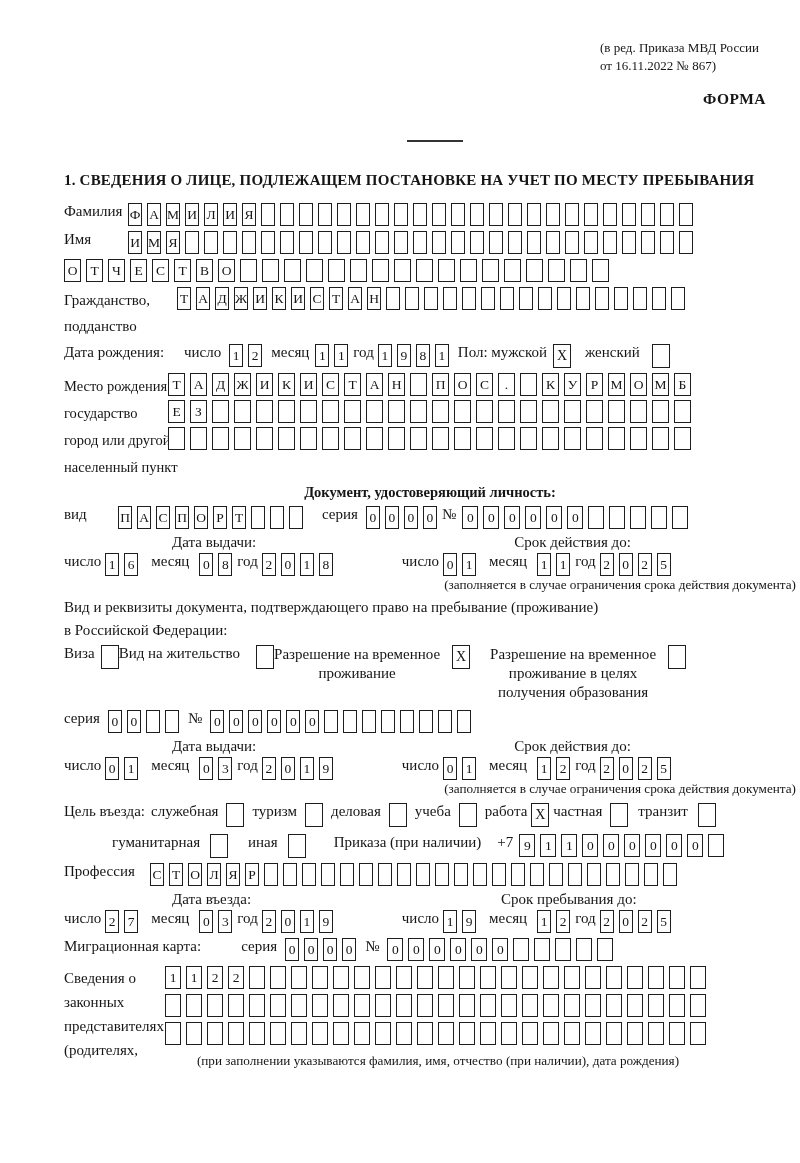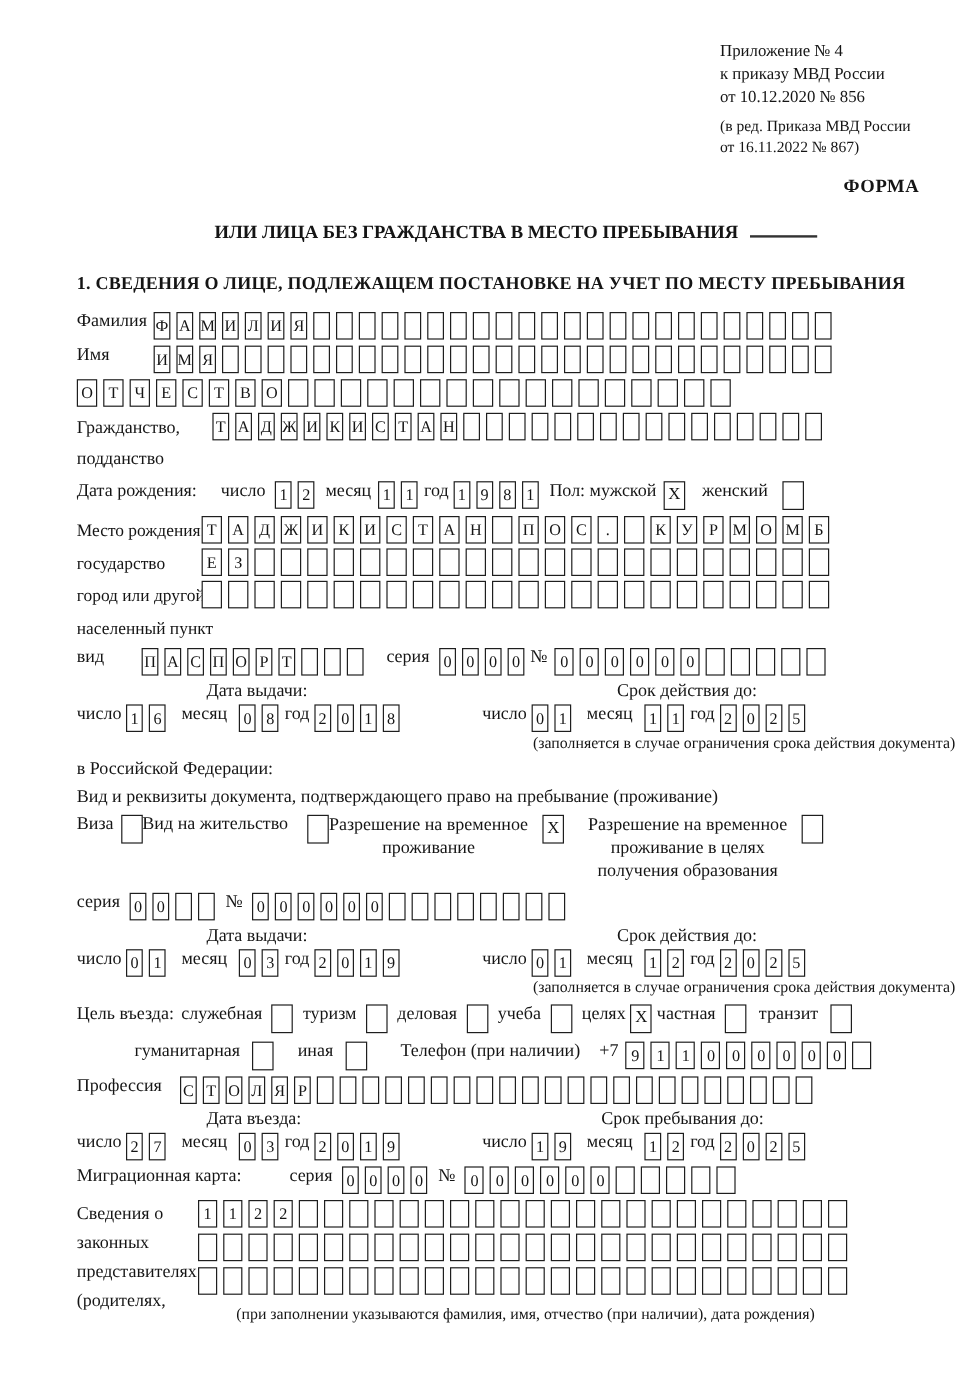--- a/index.html
+++ b/index.html
@@ -45,34 +45,29 @@
 
   .cb-label-multi{display:inline-block;font-size:15px;line-height:19px;text-align:center;flex:none;}
 
   .guardians-note{font-size:13.2px;text-align:center;margin-top:6px;}
 </style>
 </head>
 <body>
 
 <div class="page">
 
-  <div class="appendix">
-    <div>Приложение № 4</div>
-    <div>к приказу МВД России</div>
-    <div>от 10.12.2020 № 856</div>
-  </div>
   <div class="appendix-note">
     <div>(в ред. Приказа МВД России</div>
     <div>от 16.11.2022 № 867)</div>
   </div>
 
   <div class="forma">ФОРМА</div>
 
   <div class="title">
-    <div><span>ИЛИ ЛИЦА БЕЗ ГРАЖДАНСТВА В МЕСТО ПРЕБЫВАНИЯ</span><span class="title-blank"></span></div>
+    <div><span class="title-blank"></span></div>
   </div>
 
   <div class="section-heading">1. СВЕДЕНИЯ О ЛИЦЕ, ПОДЛЕЖАЩЕМ ПОСТАНОВКЕ НА УЧЕТ ПО МЕСТУ ПРЕБЫВАНИЯ</div>
 
   <div class="row">
     <span class="lbl" style="width:64px;">Фамилия</span>
     <span class="cells">
         <span class="cell">Ф</span>
         <span class="cell">А</span>
         <span class="cell">М</span>
@@ -315,20 +310,21 @@
           <span class="cell" style="width: 17px;"></span>
           <span class="cell" style="width: 17px;"></span>
           <span class="cell" style="width: 17px;"></span>
           <span class="cell" style="width: 17px;"></span>
           <span class="cell" style="width: 17px;"></span>
           <span class="cell" style="width: 17px;"></span>
         </span>
     </span>
   </div>
 
+  <div class="doc-heading">Документ, удостоверяющий личность:</div>
 
   <div class="row">
     <span class="lbl" style="width:54px;">вид</span>
     <span class="cells">
         <span class="cell">П</span>
         <span class="cell">А</span>
         <span class="cell">С</span>
         <span class="cell">П</span>
         <span class="cell">О</span>
         <span class="cell">Р</span>
@@ -395,22 +391,22 @@
     <span class="lbl">год</span>
     <span class="cells ml4">
         <span class="cell">2</span>
         <span class="cell">0</span>
         <span class="cell">2</span>
         <span class="cell">5</span>
       </span>
   </div>
   <div class="small-note">(заполняется в случае ограничения срока действия документа)</div>
 
+  <div class="body-text">Вид и реквизиты документа, подтверждающего право на пребывание (проживание)</div>
   <div class="body-text">в Российской Федерации:</div>
-  <div class="body-text">Вид и реквизиты документа, подтверждающего право на пребывание (проживание)</div>
 
   <div class="row-top" style="margin-bottom:8px;">
     <span class="lbl">Виза</span>
     <span class="cb ml6"></span>
     <span class="lbl ml24">Вид на жительство</span>
     <span class="cb ml16"></span>
     <span class="cb-label-multi ml24">
       <div>Разрешение на временное</div>
       <div>проживание</div>
     </span>
@@ -495,34 +491,34 @@
   <div class="row" style="margin-bottom:7px;">
     <span class="lbl">Цель въезда:</span>
     <span class="lbl ml6">служебная</span>
     <span class="cb ml8"></span>
     <span class="lbl ml8">туризм</span>
     <span class="cb ml8"></span>
     <span class="lbl ml8">деловая</span>
     <span class="cb ml8"></span>
     <span class="lbl ml8">учеба</span>
     <span class="cb ml8"></span>
-    <span class="lbl ml8">целях</span>
+    <span class="lbl ml8">работа</span>
     <span class="cb ml4">X</span>
     <span class="lbl ml4">частная</span>
     <span class="cb ml8"></span>
     <span class="lbl ml10">транзит</span>
     <span class="cb ml10"></span>
   </div>
 
   <div class="row">
     <span class="lbl" style="margin-left:48px;">гуманитарная</span>
     <span class="cb ml10"></span>
     <span class="lbl ml20">иная</span>
     <span class="cb ml10"></span>
-    <span class="lbl ml28">Телефон (при наличии)</span>
+    <span class="lbl ml28">Приказа (при наличии)</span>
     <span class="lbl ml16">+7</span>
     <span class="cells ml6">
         <span class="cell" style="width: 16px;">9</span>
         <span class="cell" style="width: 16px;">1</span>
         <span class="cell" style="width: 16px;">1</span>
         <span class="cell" style="width: 16px;">0</span>
         <span class="cell" style="width: 16px;">0</span>
         <span class="cell" style="width: 16px;">0</span>
         <span class="cell" style="width: 16px;">0</span>
         <span class="cell" style="width: 16px;">0</span>

